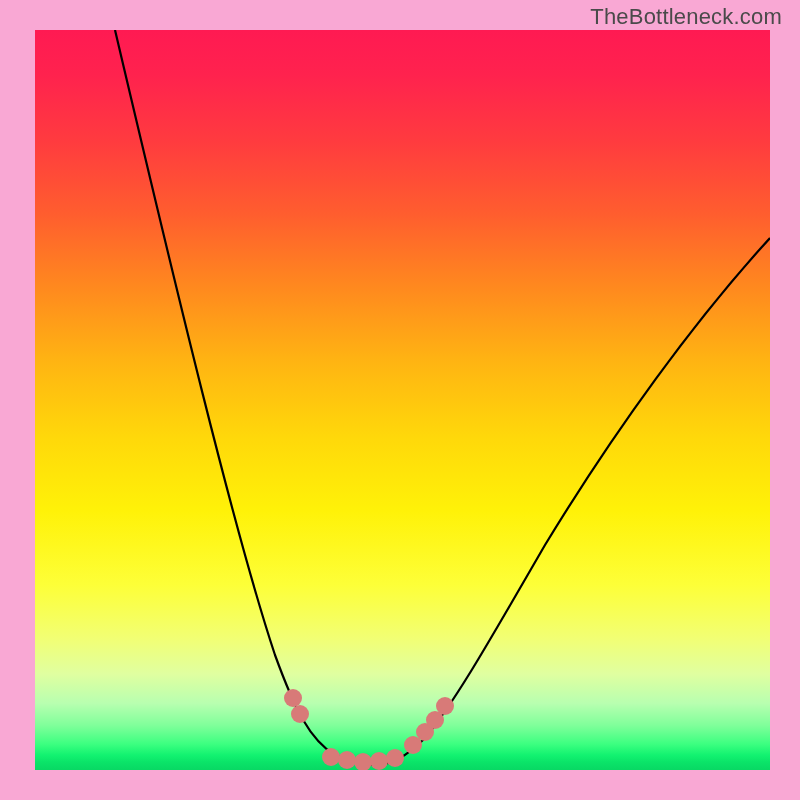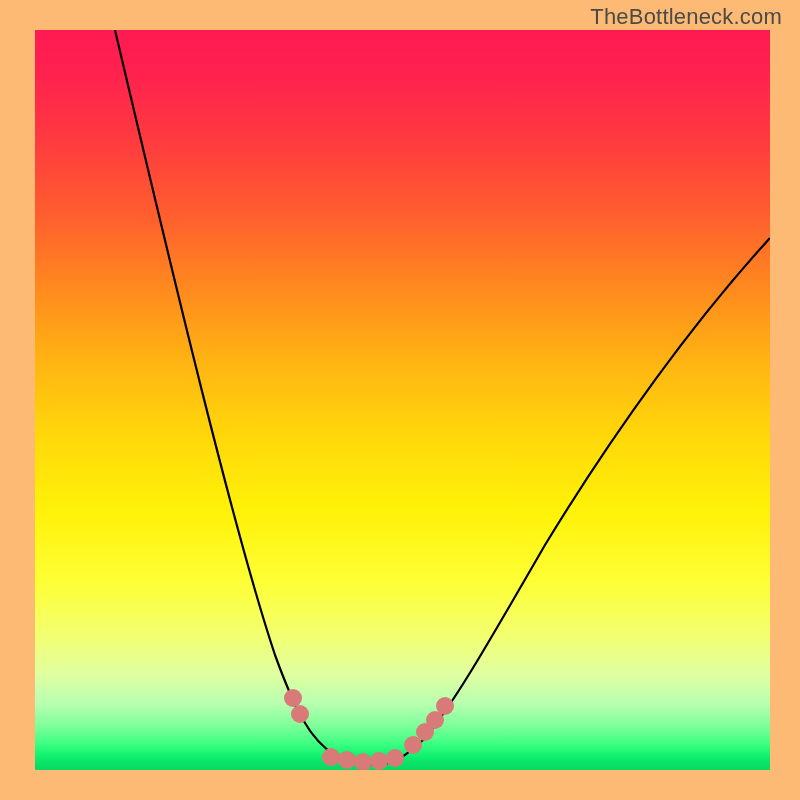--- a/index.html
+++ b/index.html
@@ -7,21 +7,21 @@
     padding: 0;
     width: 800px;
     height: 800px;
     background: #000;
     font-family: Arial, sans-serif;
     overflow: hidden;
   }
   .outer {
     width: 800px;
     height: 800px;
-    background: #fdba74;
+    background: #f9a8d4;
     position: relative;
   }
   .watermark {
     position: absolute;
     top: 4px;
     right: 18px;
     color: #4a4a4a;
     font-size: 22px;
     font-weight: 500;
     z-index: 10;

